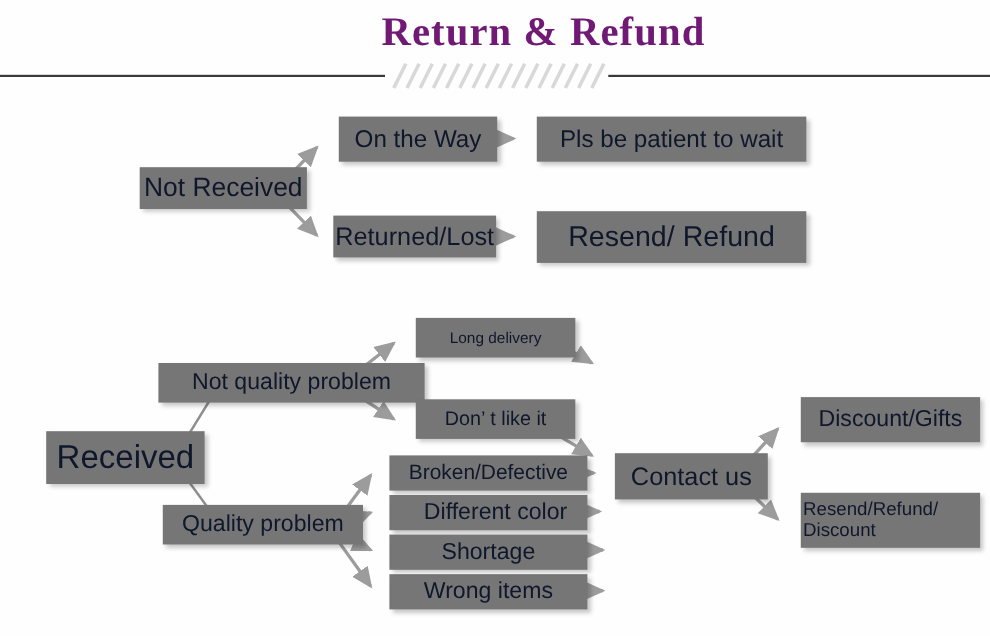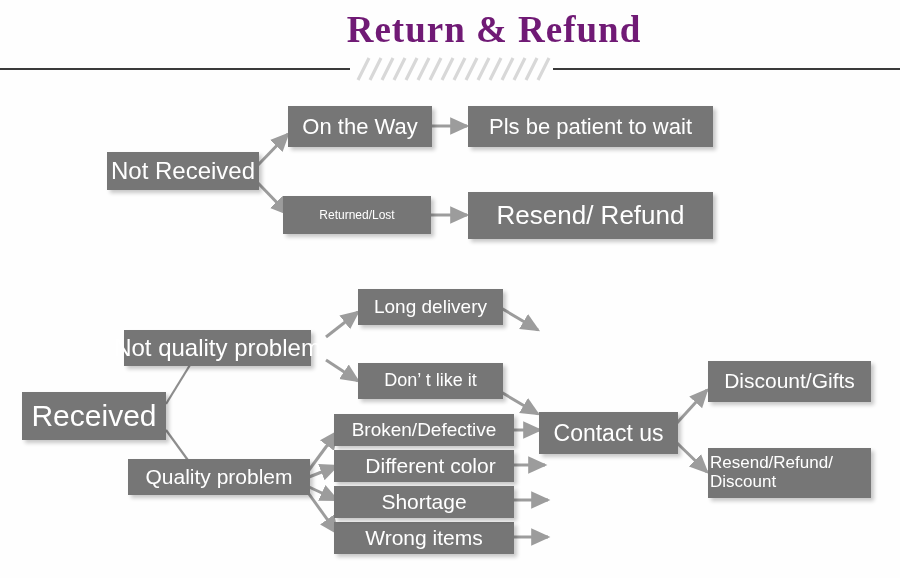--- a/index.html
+++ b/index.html
@@ -45,28 +45,29 @@
     top: 57px;
     width: 200px;
     height: 24px;
   }
   #hatch svg { display: block; }
 
   
   .node {
     position: absolute;
     background: #767676;
-    color: #ffffff;
+    color: #0f172a;
     box-sizing: border-box;
     display: flex;
     align-items: center;
     justify-content: center;
     box-shadow: 3px 3px 4px rgba(0,0,0,0.22);
     line-height: 1.06;
     white-space: pre;
+    margin-left: 20px;
   }
   .node.left-align {
     justify-content: flex-start;
     padding-left: 2px;
     white-space: pre-line;
     text-align: left;
     line-height: 1.1;
   }
 
   
@@ -158,31 +159,31 @@
       <line x1="166" y1="430" x2="190" y2="463"></line>
     </g>
   </svg>
 
   <div class="node" style="left:107px; top:152px; width:152px; height:38px; font-size:24px;">Not Received</div>
 
   <div class="node" style="left:288px; top:106px; width:144px; height:41px; font-size:22px;">On the Way</div>
 
   <div class="node" style="left:468px; top:106px; width:245px; height:41px; font-size:22px;">Pls be patient to wait</div>
 
-  <div class="node" style="left:283px; top:196px; width:148px; height:38px; font-size:12px;">Returned/Lost</div>
+  <div class="node" style="left:283px; top:196px; width:148px; height:38px; font-size:23px;">Returned/Lost</div>
 
   <div class="node" style="left:468px; top:192px; width:245px; height:47px; font-size:26px;">Resend/ Refund</div>
 
   <div class="node" style="left:22px; top:392px; width:144px; height:48px; font-size:30px;">Received</div>
 
-  <div class="node" style="left:124px; top:330px; width:187px; height:36px; font-size:24px;">Not quality problem</div>
+  <div class="node" style="left:124px; top:330px; width:242px; height:36px; font-size:21px;">Not quality problem</div>
 
   <div class="node" style="left:128px; top:459px; width:182px; height:36px; font-size:21px;">Quality problem</div>
 
-  <div class="node" style="left:358px; top:289px; width:145px; height:36px; font-size:19px;text-align:center;">Long delivery</div>
+  <div class="node" style="left:358px; top:289px; width:145px; height:36px; font-size:14px;text-align:center;">Long delivery</div>
 
   <div class="node" style="left:358px; top:363px; width:145px; height:36px; font-size:18px;">Don’ t like it</div>
 
   <div class="node" style="left:334px; top:414px; width:180px; height:32px; font-size:19px;">Broken/Defective</div>
 
   <div class="node" style="left:334px; top:450px; width:180px; height:32px; font-size:21px;padding-left:13px;">Different color</div>
 
   <div class="node" style="left:334px; top:522px; width:180px; height:32px; font-size:21px;">Wrong items</div>
 
   <div class="node" style="left:334px; top:486px; width:180px; height:32px; font-size:21px;">Shortage</div>

